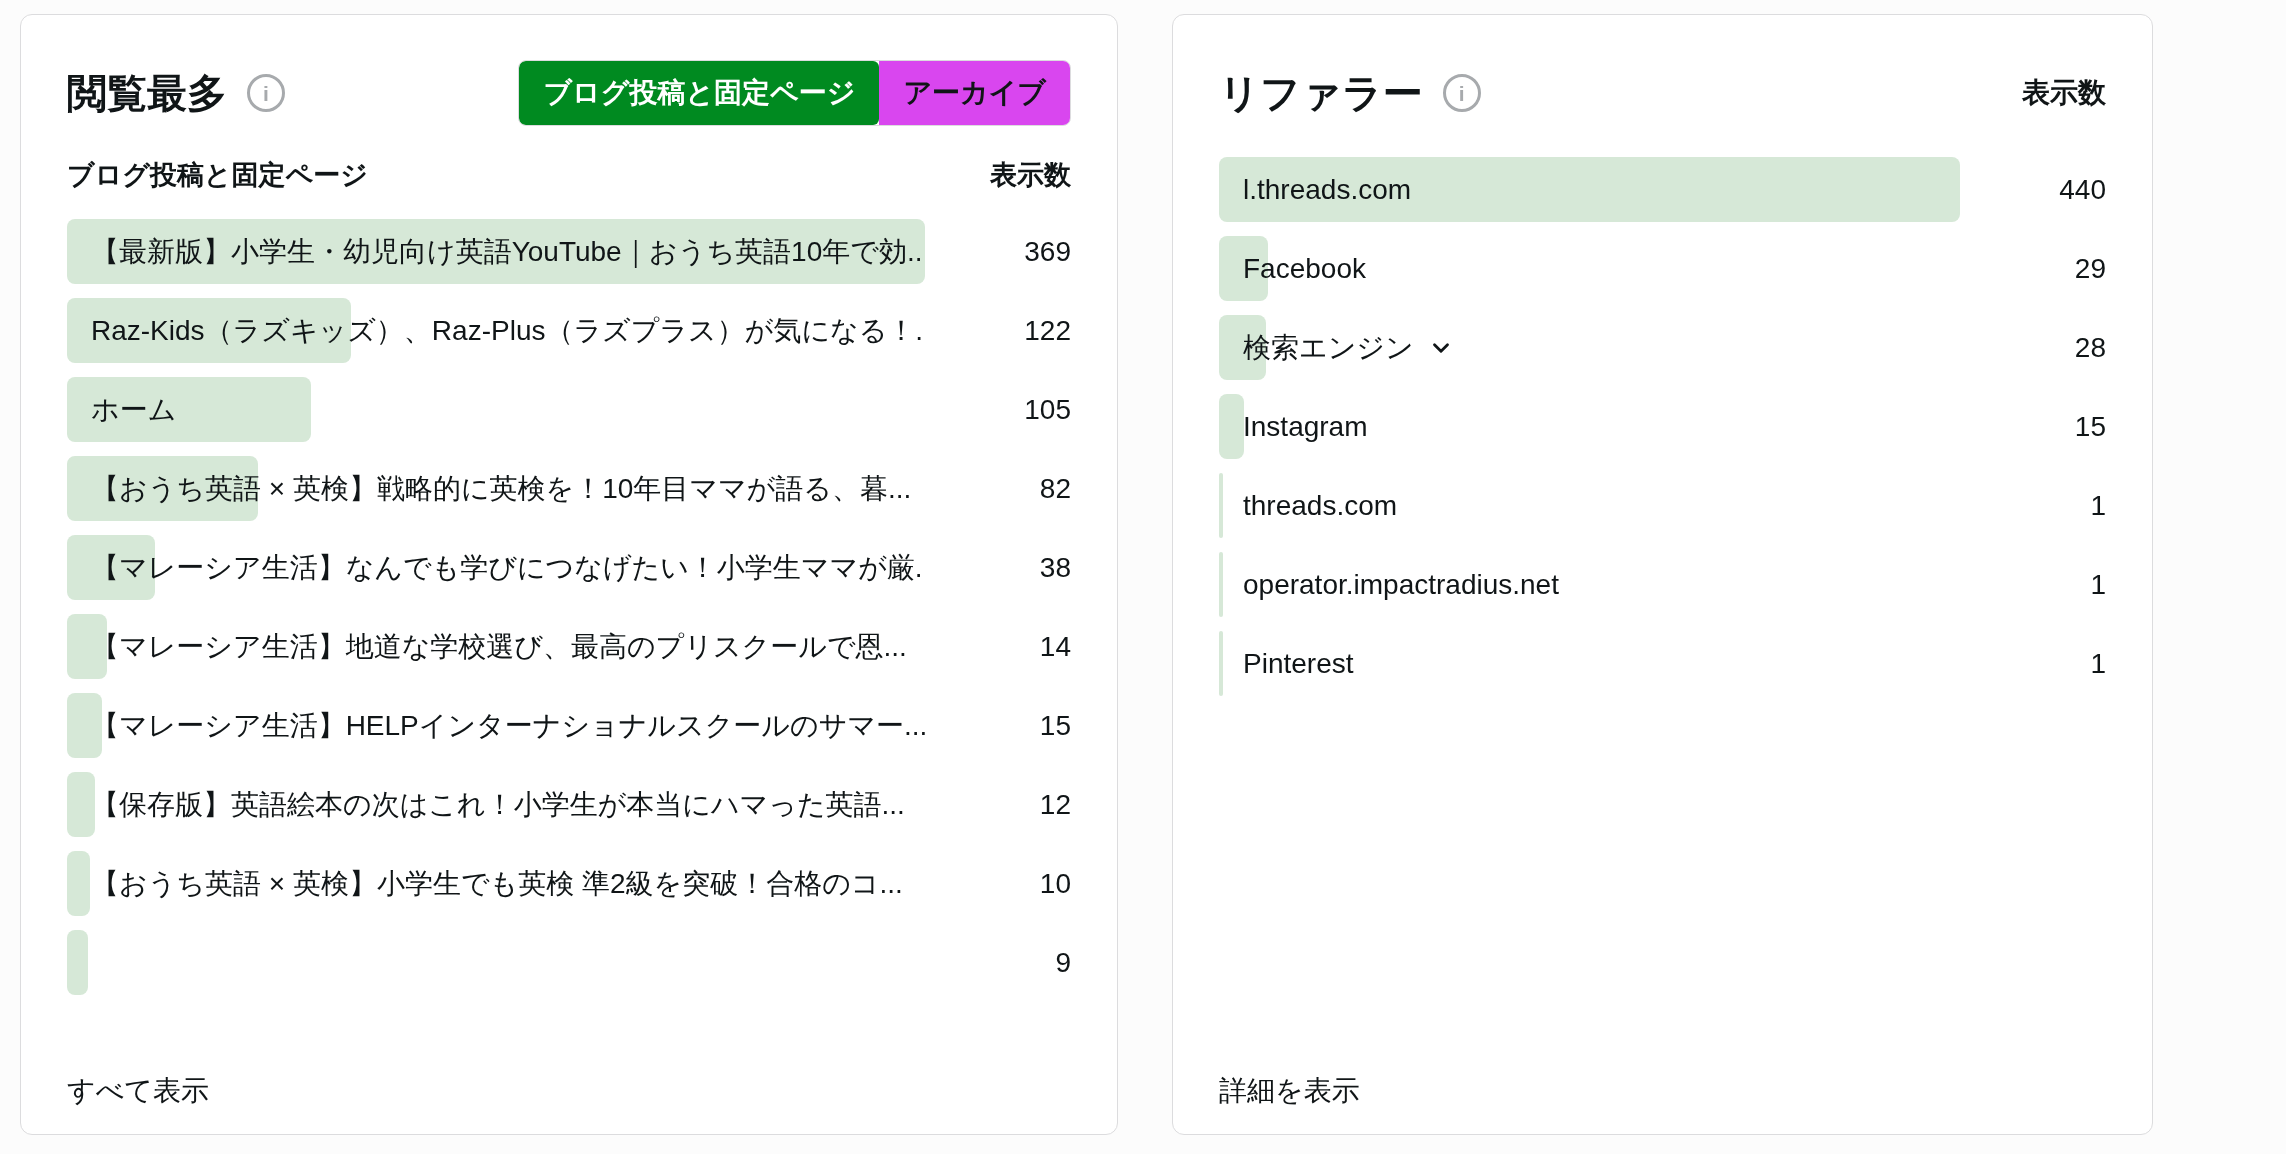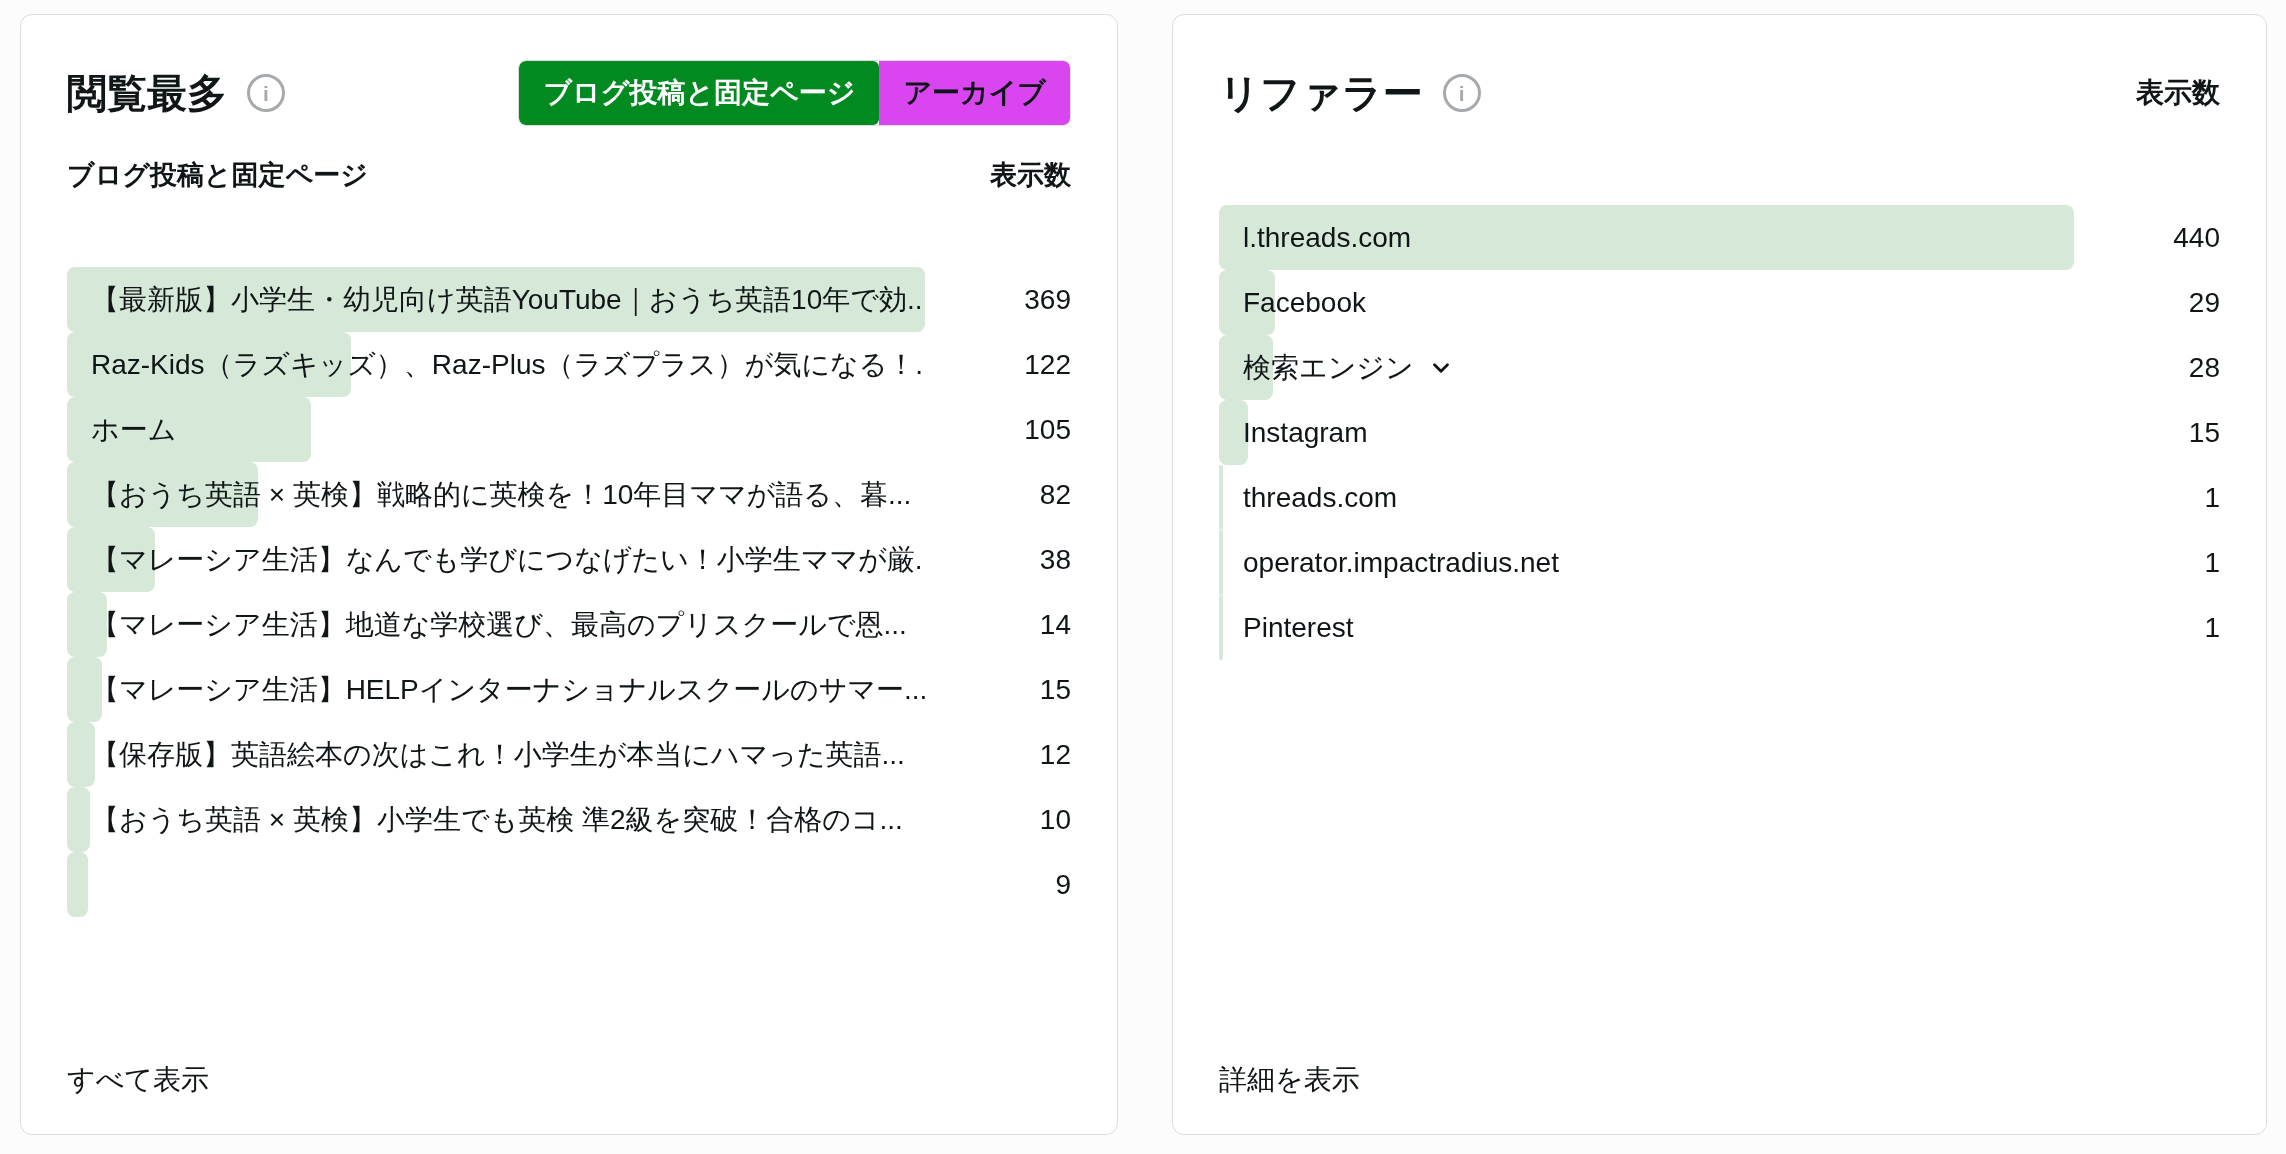--- a/index.html
+++ b/index.html
@@ -5,25 +5,25 @@
   html,body{margin:0;padding:0;}
   body{
     width:2286px;height:1154px;overflow:hidden;
     background:#fcfcfc;color:#101517;
     font-family:"Liberation Sans","DejaVu Sans",sans-serif;
   }
   .page{display:flex;gap:54px;padding:14px 19px 0 20px;box-sizing:border-box;}
   .card{
     box-sizing:border-box;background:#ffffff;
     border:1.5px solid #dcdcde;border-radius:12px;
-    padding:44px 46px 35px 46px;height:1121px;
+    padding:44px 46px 24px 46px;height:1121px;
     display:flex;flex-direction:column;
   }
   .card.left{width:1098px;}
-  .card.right{width:1095px;}
+  .card.right{width:981px;}
   .card-header{
     display:flex;justify-content:space-between;align-items:center;
     min-height:68px;margin-bottom:30px;
   }
   .title-wrap{display:flex;align-items:center;gap:20px;}
   .card-title{font-size:40px;font-weight:700;margin:0;line-height:1.1;}
   .info-icon{
     width:32px;height:32px;border:3px solid #a7aaad;border-radius:50%;
     color:#a7aaad;font-size:21px;font-weight:700;line-height:1;
     display:flex;align-items:center;justify-content:center;cursor:pointer;flex:0 0 auto;
@@ -36,21 +36,21 @@
     font-family:inherit;font-size:28px;font-weight:700;color:#101517;
     background:#d946ef;border:none;padding:0 24px;height:64px;
     display:flex;align-items:center;cursor:pointer;white-space:nowrap;
   }
   .tab.active{background:var(--accent,#008a20);color:#fff;border-radius:6px;}
   .subheader{
     display:flex;justify-content:space-between;align-items:center;
     font-size:27px;font-weight:700;margin-bottom:26px;
   }
   .views-label{font-size:28px;font-weight:700;}
-  .rows{display:flex;flex-direction:column;margin-top:48px;}
+  .rows{display:flex;flex-direction:column;gap:14px;}
   .row{display:flex;height:65px;cursor:pointer;}
   .bar-area{flex:1;position:relative;display:flex;align-items:center;min-width:0;}
   .bar{
     position:absolute;left:0;top:0;bottom:0;
     background:var(--bar,#d6e8d7);border-radius:8px;min-width:4px;
   }
   .row-label{
     position:relative;z-index:1;padding-left:24px;font-size:28px;font-weight:500;
     display:flex;align-items:center;gap:14px;white-space:nowrap;overflow:hidden;
   }

